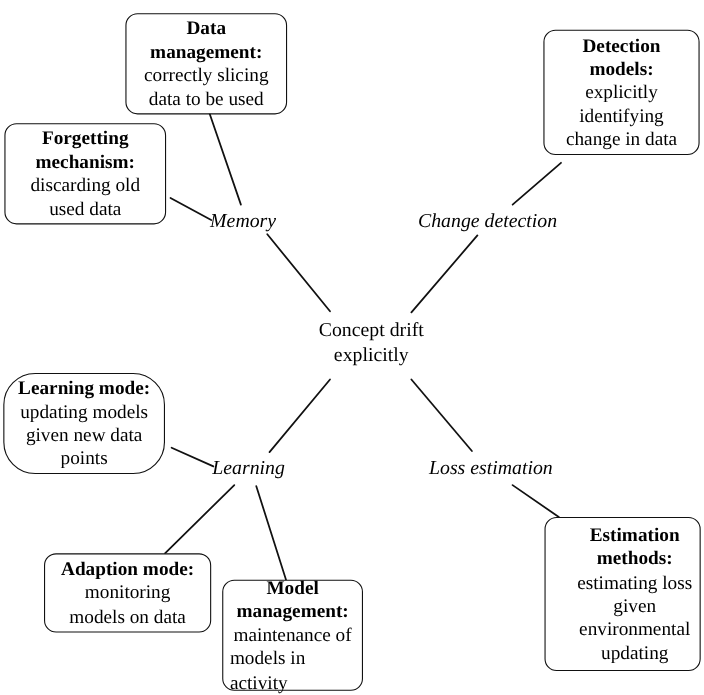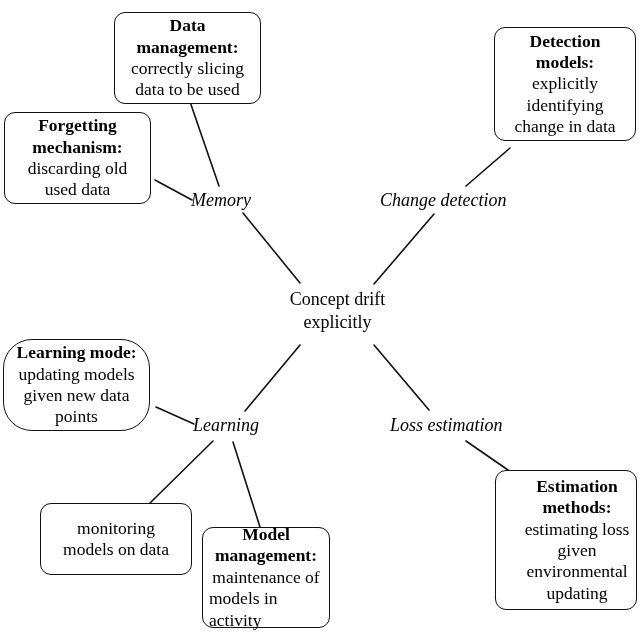--- a/index.html
+++ b/index.html
@@ -132,20 +132,21 @@
   </div>
 
   <div class="node-box" style="left:3px; top:339px; width:147px; height:92px;border-radius:29px;">
     <span class="headline">Learning mode:</span>
     <span class="body-text">updating models</span>
     <span class="body-text">given new data</span>
     <span class="body-text">points</span>
   </div>
 
   <div class="node-box" style="left:40px; top:503px; width:152px; height:72px;">
+    <span class="headline">Adaption mode:</span>
     <span class="body-text">monitoring</span>
     <span class="body-text">models on data</span>
   </div>
 
   <div class="node-box" style="left:202px; top:527px; width:128px; height:101px;">
     <span class="headline">Model</span>
     <span class="headline">management:</span>
     <span class="body-text">maintenance of</span>
     <span class="body-text">models in activity</span>
   </div>

